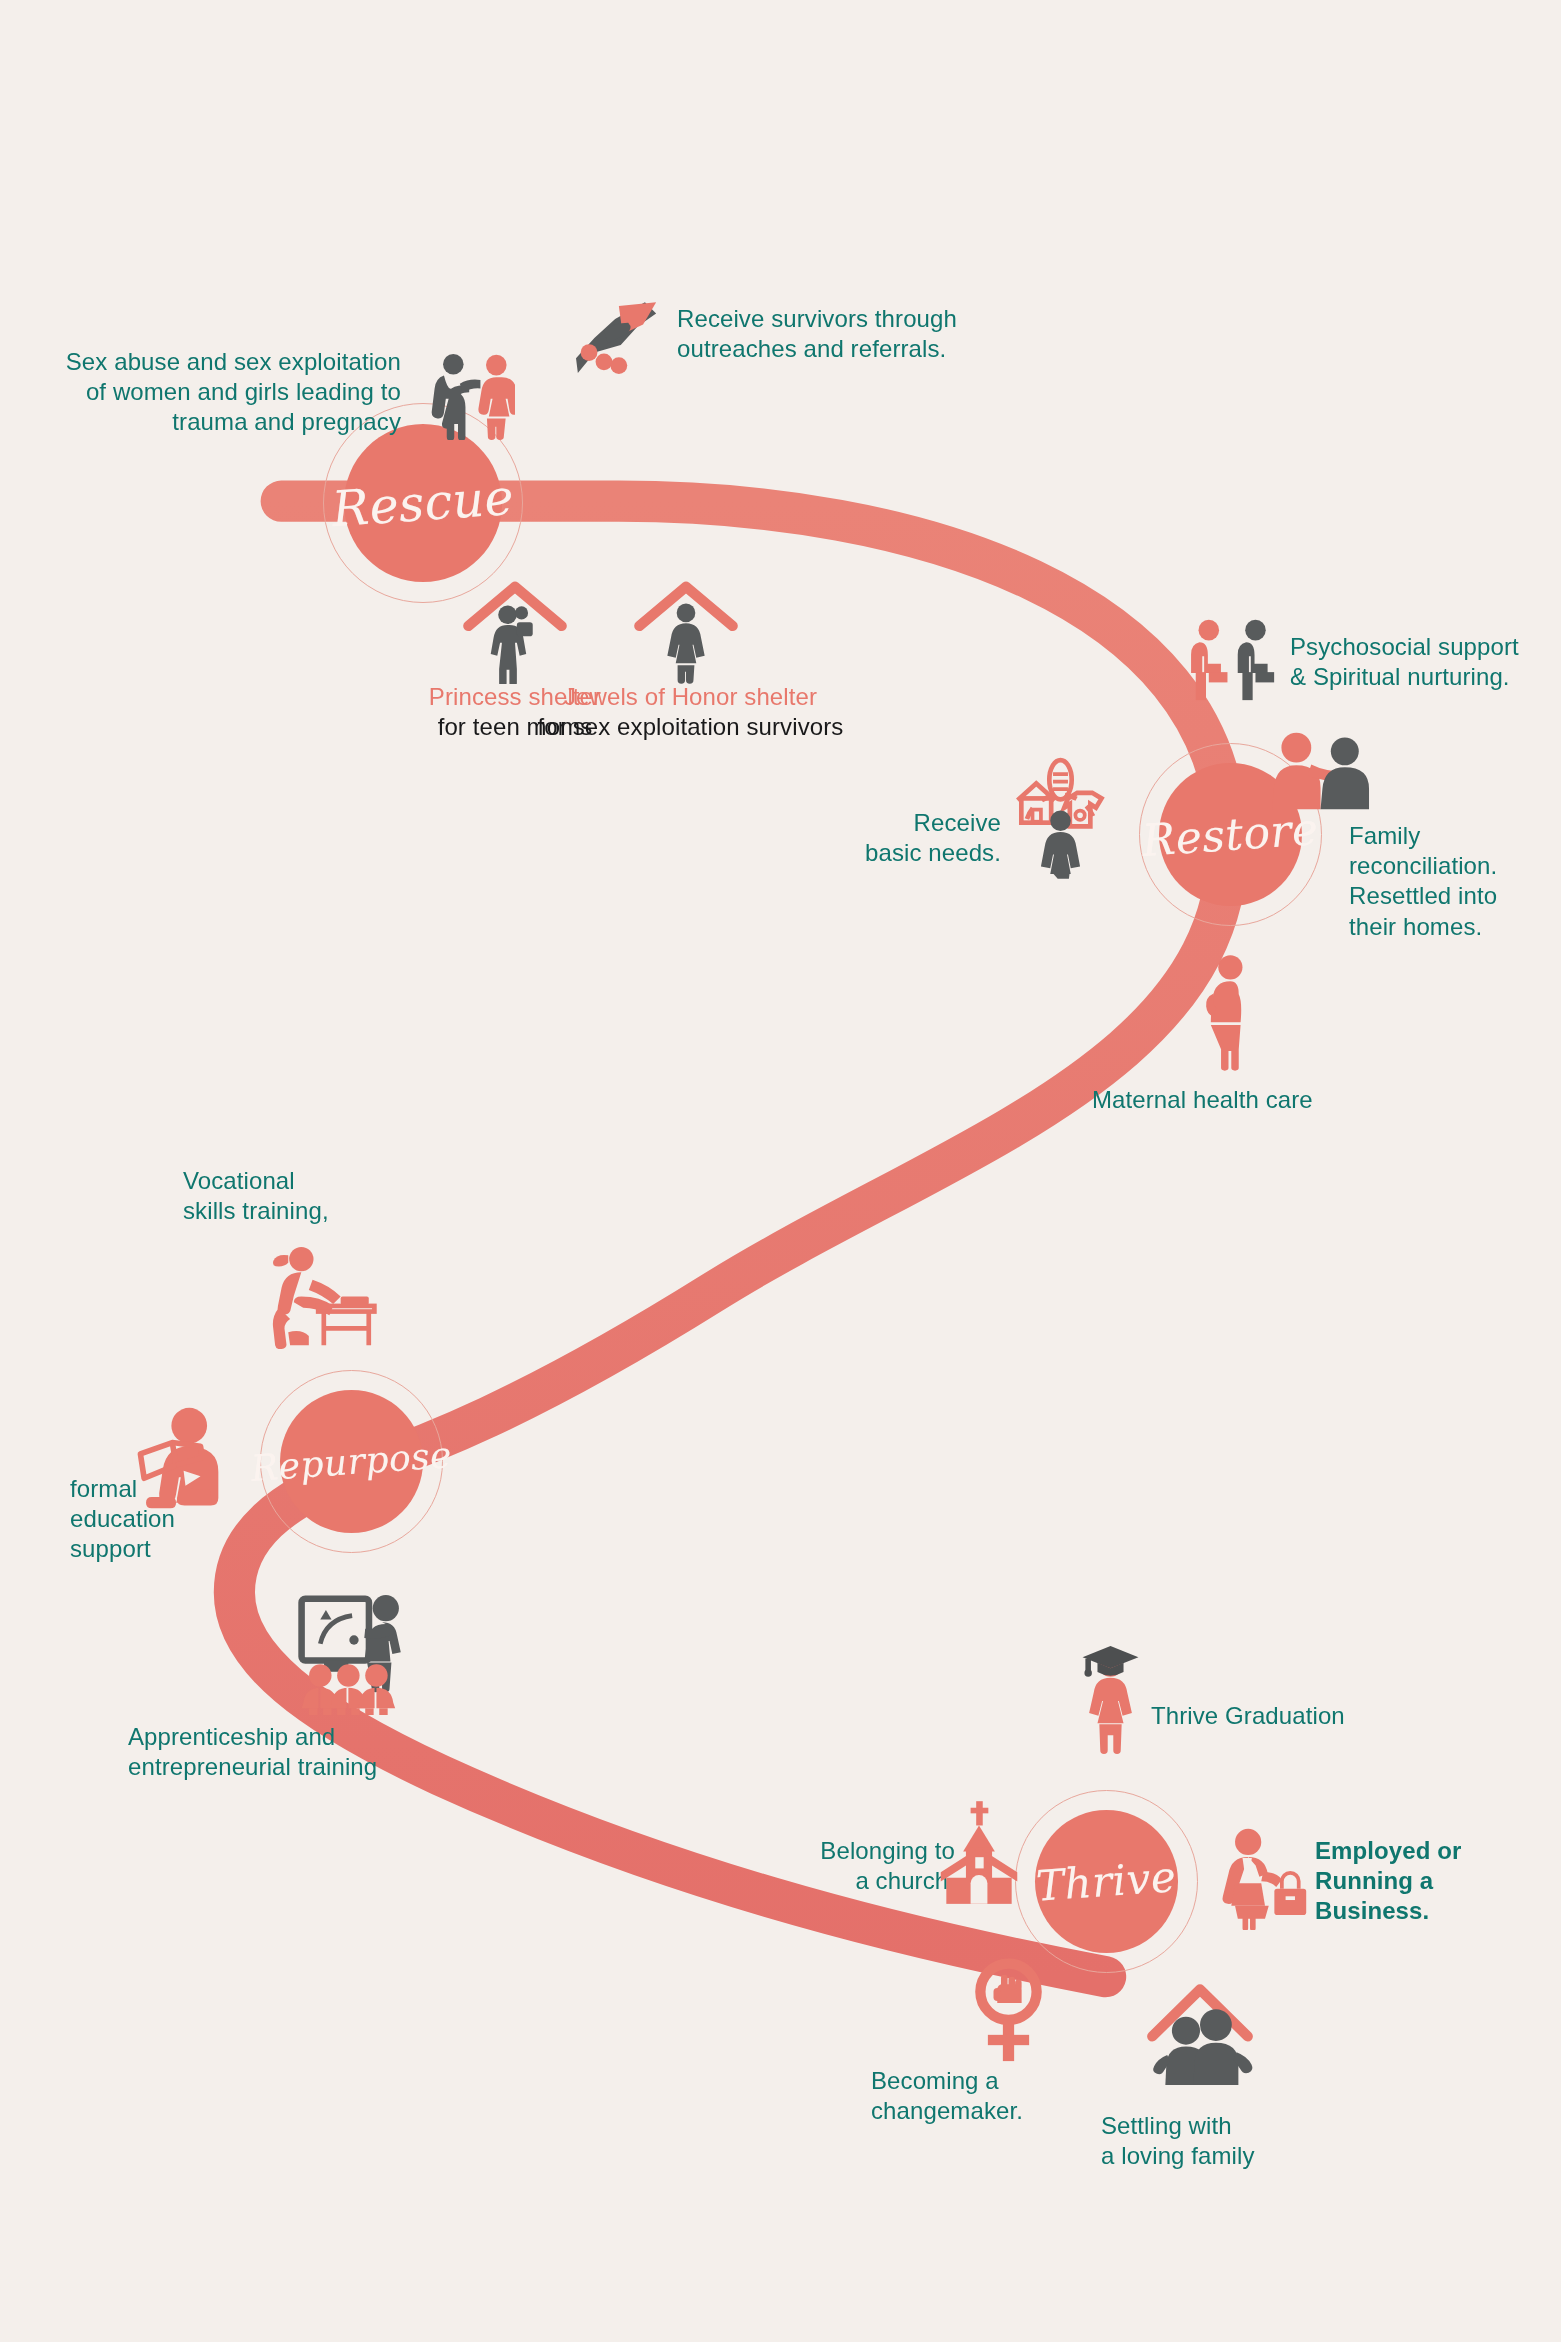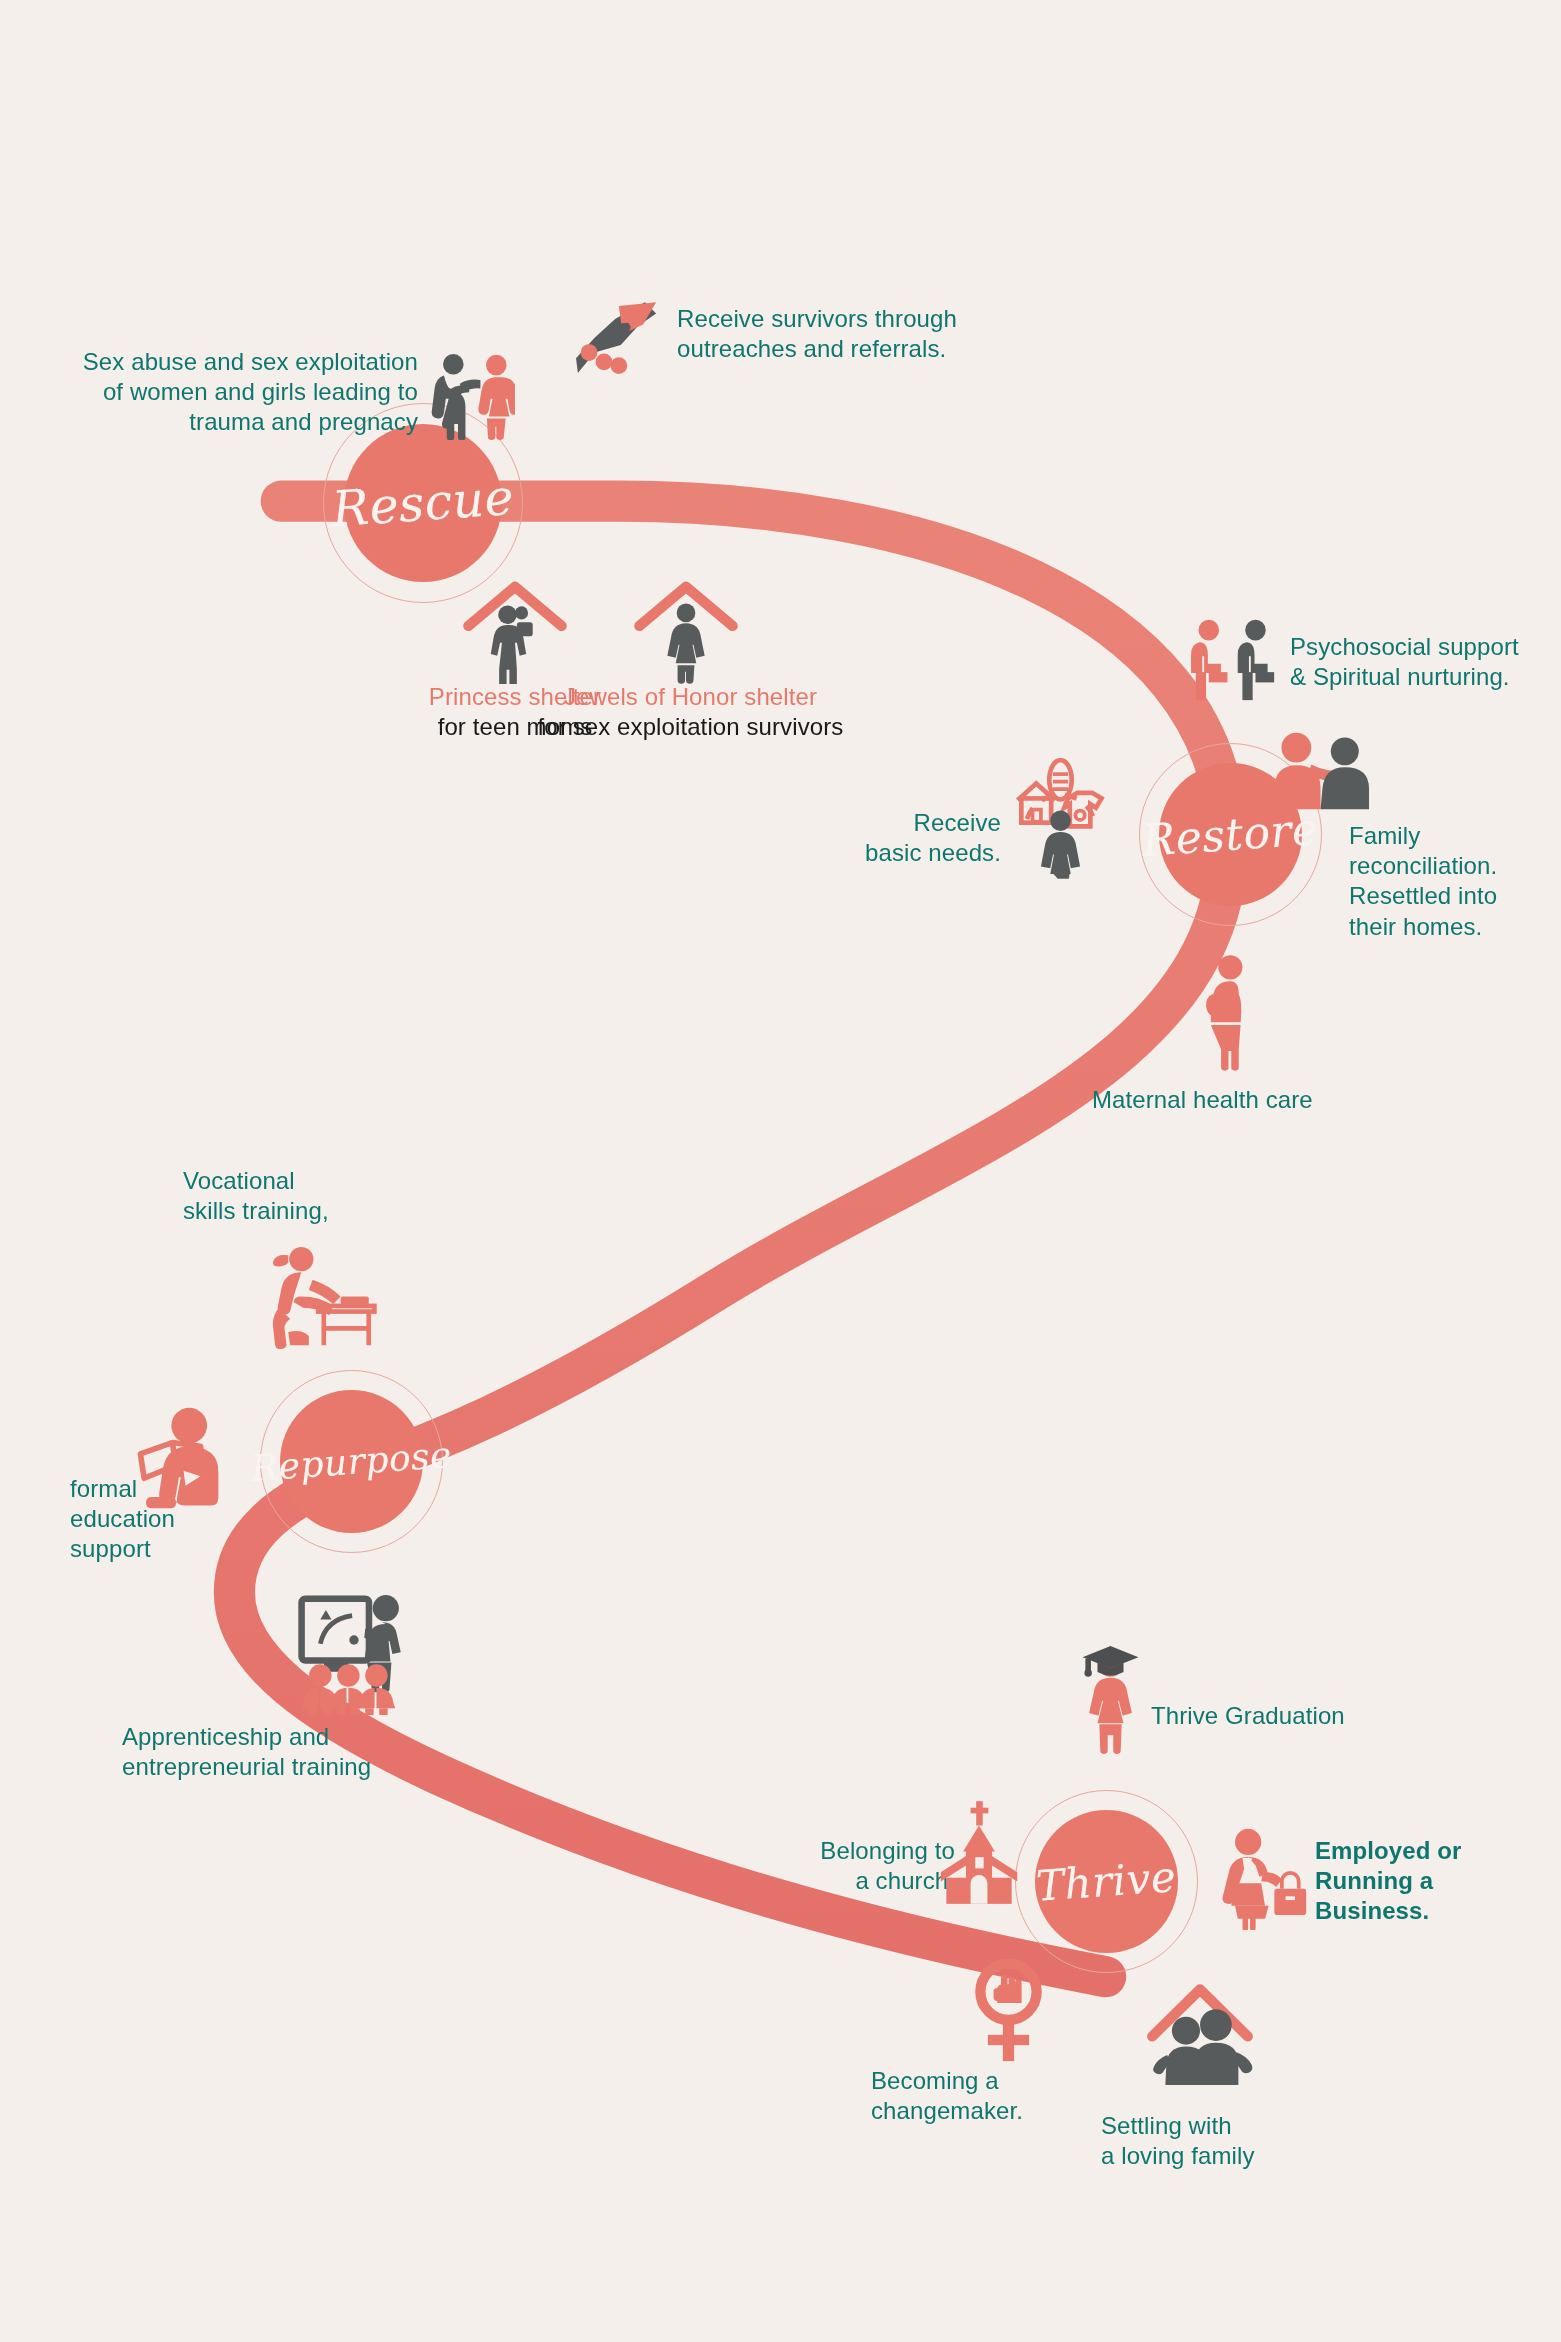--- a/index.html
+++ b/index.html
@@ -59,21 +59,21 @@
     <div class="disc" style="left:19.7px;top:19.7px;width:143px;height:143px;"></div>
     <div class="lbl" style="font-size:36px;transform:rotate(-4deg);">Repurpose</div>
   </div>
 
   <div class="node" style="left:1015px;top:1790px;width:183px;height:183px;">
     <div class="ring"></div>
     <div class="disc" style="left:19.7px;top:19.7px;width:143px;height:143px;"></div>
     <div class="lbl" style="font-size:42px;transform:rotate(-4deg);">Thrive</div>
   </div>
 
-  <div class="txt r" style="left:29px;top:347px;width:389px;">Sex abuse and  sex exploitation
+  <div class="txt r" style="left:12px;top:347px;width:389px;">Sex abuse and  sex exploitation
 of women and girls leading to
 trauma and pregnacy</div>
 
   <div class="ico" style="left:429px;top:351px;width:86px;height:89px;">
     <svg viewBox="0 0 92 95">
       <g fill="#585B5C">
         <circle cx="26" cy="14" r="11"></circle>
         <path d="M16 26 q-9 3 -10 14 l-3 24 q-1 7 6 8 q6 1 7-6 l2-15 l3 0 l-7 26 q-1 6 5 6 l0 9 q0 4 4 4 q4 0 4-4 l0-14 l4 0 l0 14 q0 4 4 4 q4 0 4-4 l0-32 q0-9 -5-14 q3-2 9-2 l0-8 q-13 0-19 4 q-4 2 -8 -14z"></path>
         <path d="M36 44 q10 -5 19 -4 l0 -9 q-12 -2 -22 4z"></path>
       </g>
@@ -269,21 +269,21 @@
         <rect x="60" y="123" width="9" height="16"></rect>
           <rect x="75" y="123" width="9" height="16"></rect>
         <circle cx="102" cy="88" r="12"></circle>
           <path d="M102 101 q-16 0 -18 16 l-2 6 l18 0 l0 -22z"></path>
           <path d="M102 101 q16 0 18 16 l2 6 l-20 0z"></path>
         <rect x="90" y="123" width="9" height="16"></rect>
           <rect x="105" y="123" width="9" height="16"></rect>
       </g>
     </svg>
   </div>
-  <div class="txt c" style="left:122px;top:1722px;width:403px;">Apprenticeship and
+  <div class="txt c" style="left:128px;top:1722px;width:403px;">Apprenticeship and
 entrepreneurial training</div>
 
   <div class="ico" style="left:1077px;top:1644px;width:67px;height:112px;">
     <svg viewBox="0 0 72 120">
       <g fill="#E8786C">
         <circle cx="36" cy="22" r="13"></circle>
         <path d="M36 36 q-16 0 -18 16 l-5 22 l10 3 l4-16 l1 0 l-6 24 l28 0 l-6-24 l1 0 l4 16 l10-3 l-5-22 q-2-16 -18-16z"></path>
         <path d="M24 86 l24 0 l-1 28 q0 4-4 4 q-4 0-4-4 l0-16 l-6 0 l0 16 q0 4-4 4 q-4 0-4-4z"></path>
       </g>
       <g fill="#4D4F50">

